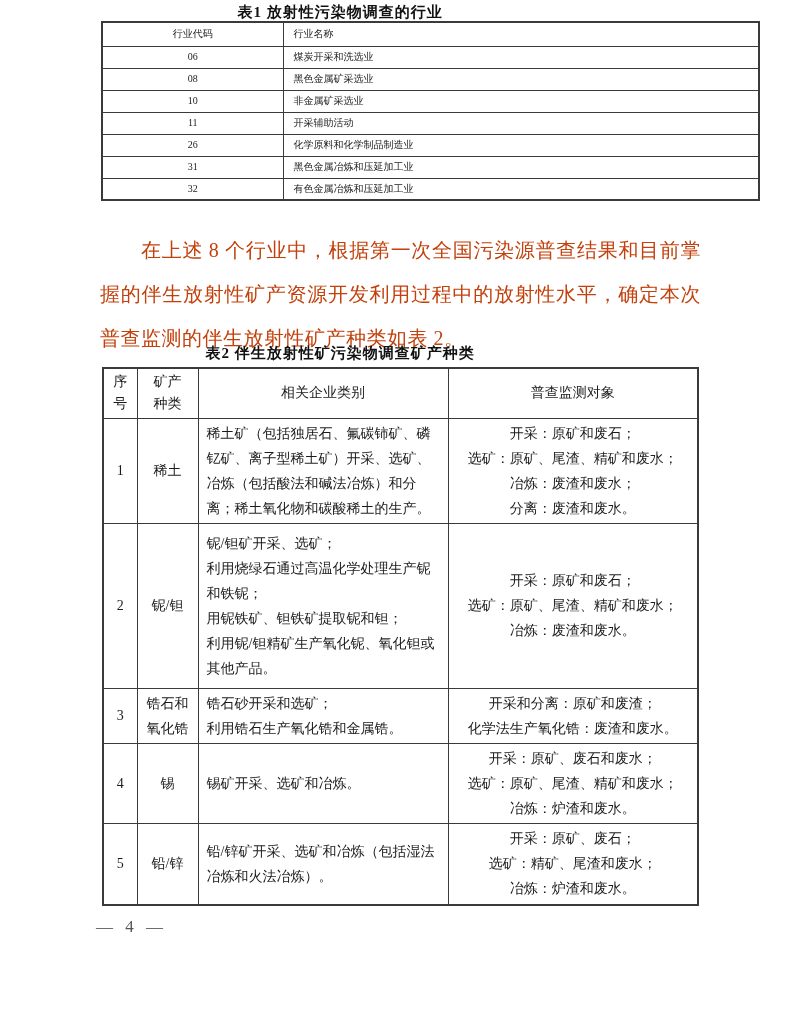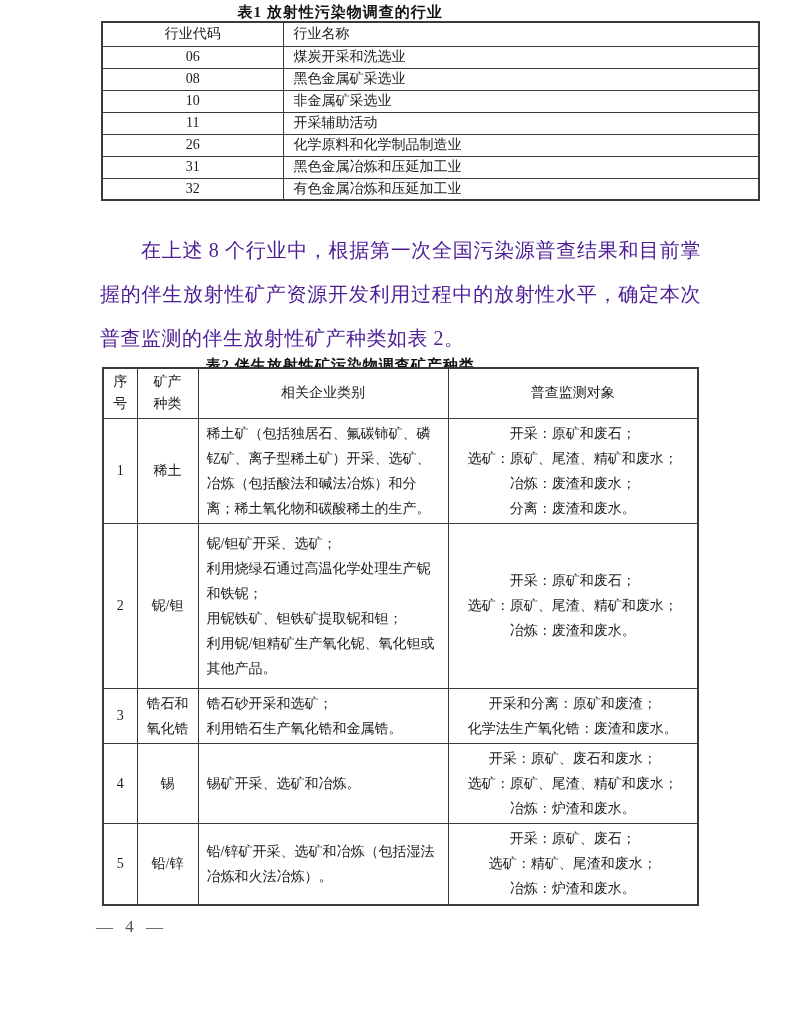--- a/index.html
+++ b/index.html
@@ -14,30 +14,30 @@
   .tbl-title {
     position: absolute;
     left: 0; width: 680px;
     text-align: center;
     font-size: 15px;
     font-weight: bold;
     color: #111;
     letter-spacing: 1px;
   }
   #t1-title { top: 3px; }
-  #t2-title { top: 356px; }
+  #t2-title { top: 344px; }
 
   table { border-collapse: collapse; table-layout: fixed; position: absolute; background: #fff; }
   table, th, td { border: 1px solid #3a3a3a; }
   table { border-width: 2px; }
 
   
   #t1 { left: 101px; top: 21px; width: 596px; }
   #t1 th, #t1 td {
-    font-size: 14px;
+    font-size: 10px;
     font-weight: normal;
     height: 22px;
     line-height: 20px;
     vertical-align: middle;
     white-space: nowrap;
     overflow: hidden;
   }
   #t1 .col-code { width: 181px; text-align: center; }
   #t1 .col-name { width: 476px; text-align: left; padding-left: 10px; }
   #t1 thead th { height: 24px; text-align: center; padding-left: 0; }
@@ -45,21 +45,21 @@
   
   #body-par {
     position: absolute;
     left: 100px; top: 228px; width: 601px;
     font-size: 20px;
     line-height: 44px;
     letter-spacing: 0.5px;
     text-align: justify;
     text-justify: inter-ideograph;
     text-indent: 41px;
-    color: #4c1d95;
+    color: #c2410c;
   }
 
   
   #t2 { left: 102px; top: 367px; width: 595px; }
   #t2 th, #t2 td {
     font-size: 14px;
     font-weight: normal;
     vertical-align: middle;
     line-height: 25px;
     white-space: pre-line;

